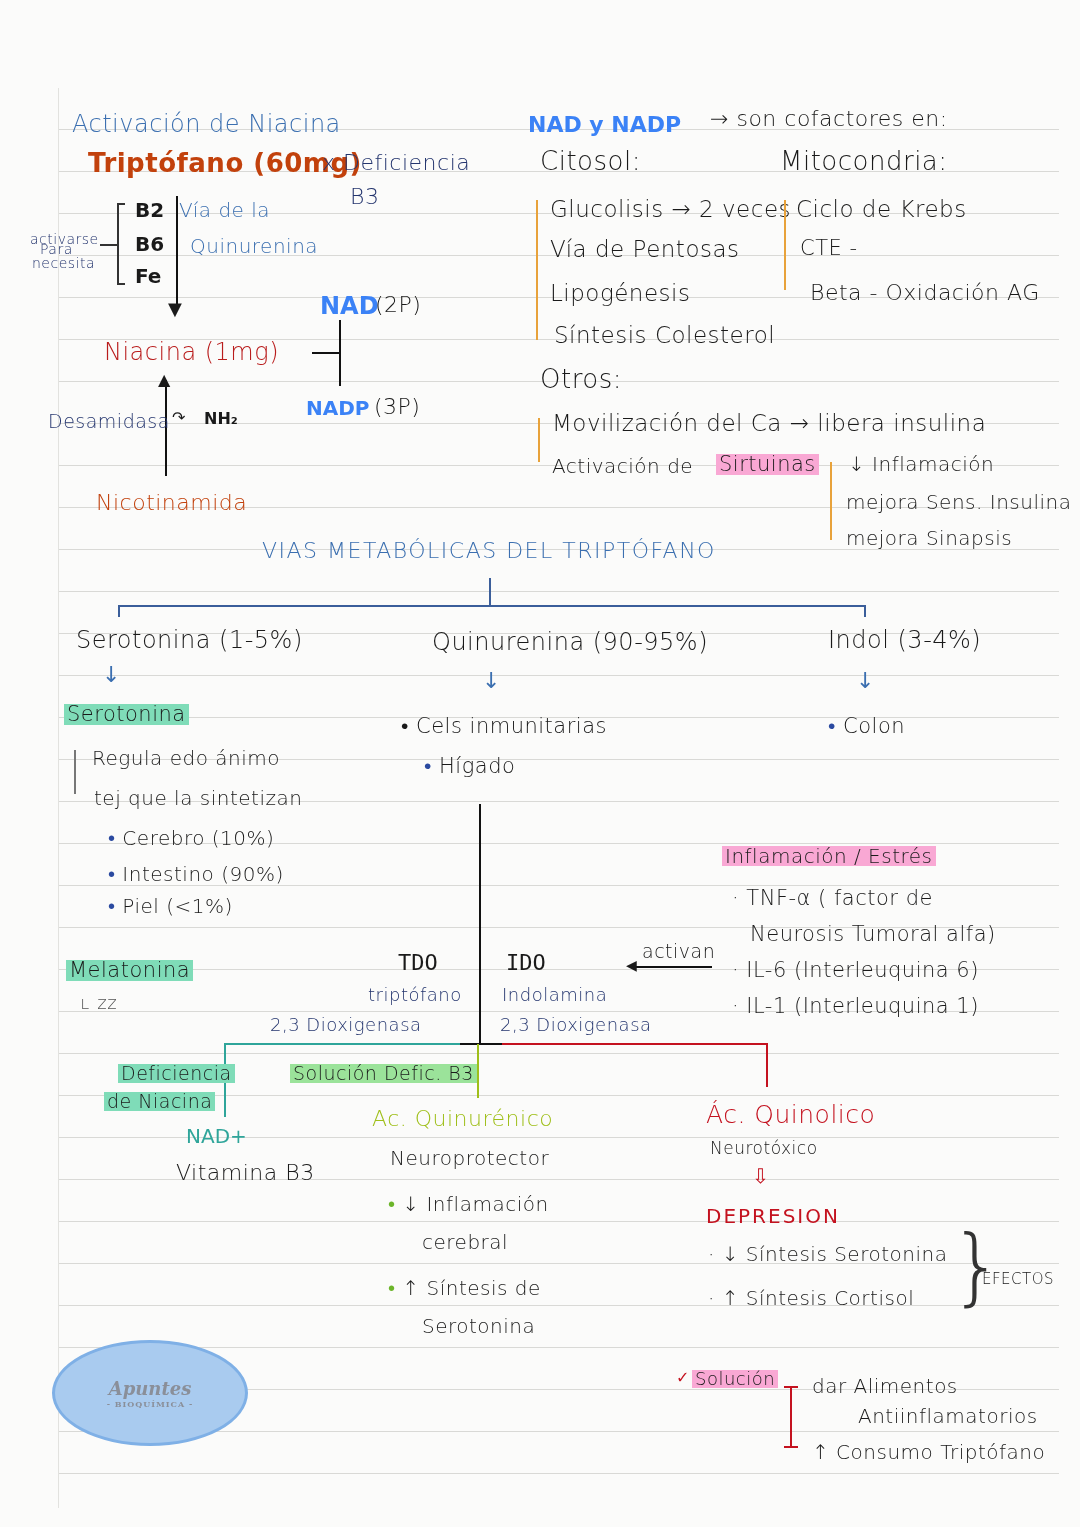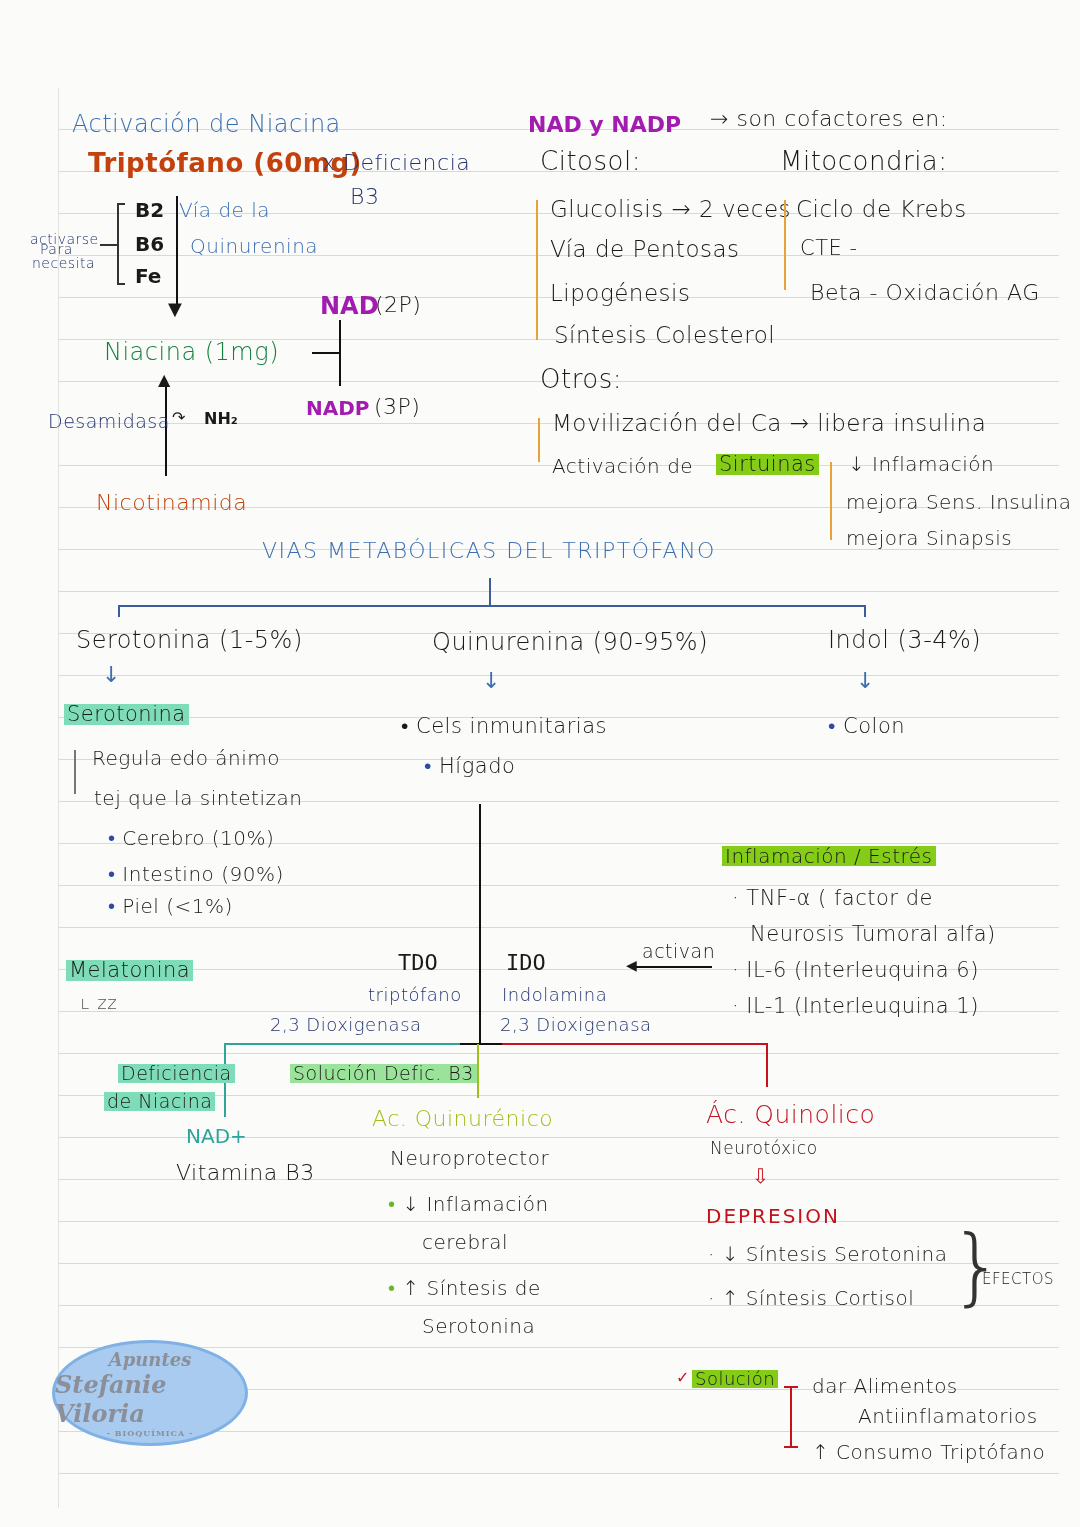--- a/index.html
+++ b/index.html
@@ -11,29 +11,29 @@
   }
   .paper {
     position: absolute; left: 58px; top: 88px; width: 1000px; height: 1420px;
     background-image: repeating-linear-gradient(to bottom, transparent 0, transparent 41px, #d9d9d6 41px, #d9d9d6 42px);
     border-left: 1px solid #e2e2df;
   }
   .t { position: absolute; white-space: nowrap; line-height: 1; }
   .hand { font-family: "DejaVu Sans", sans-serif; font-weight: 300; letter-spacing: 0.5px; }
   .blue { color: #3b6fb0; }
   .crimson { color: #c2410c; }
-  .orange { color: #a21caf; }
-  .amber { color: #15803d; }
+  .orange { color: #3b82f6; }
+  .amber { color: #b91c1c; }
   .red { color: #c4121f; }
   .lime { color: #9fbf1a; }
   .teal { color: #2fa59a; }
   .navy { color: #24356e; }
   .hl-green { background: #7fdcb8; padding: 0 3px; }
   .hl-lgreen { background: #9be39a; padding: 0 3px; }
-  .hl-yellow { background: #84cc16; padding: 0 3px; }
+  .hl-yellow { background: #f9a8d4; padding: 0 3px; }
   .line { position: absolute; background: #111; }
   .bracket-orange { position: absolute; border-left: 2px solid #e8a23a; }
   .watermark {
     position: absolute; left: 52px; top: 1340px; width: 190px; height: 100px;
     border-radius: 50%; background: #a9cbef; border: 3px solid #7fb0e6;
     display: flex; flex-direction: column; align-items: center; justify-content: center;
     color: #8a8f99; font-family: "DejaVu Serif", serif; font-weight: bold; font-style: italic;
   }
   .watermark .w1 { font-size: 18px; }
   .watermark .w2 { font-size: 24px; }
@@ -184,15 +184,14 @@
 <span class="t hand hl-yellow" style="left:692px;top:1370px;font-size:18px;">Solución</span>
 <div class="line" style="left:790px;top:1386px;width:2px;height:62px;background:#c4121f;"></div>
 <div class="line" style="left:784px;top:1386px;width:14px;height:2px;background:#c4121f;"></div>
 <div class="line" style="left:784px;top:1446px;width:14px;height:2px;background:#c4121f;"></div>
 <div class="t hand" style="left:812px;top:1376px;font-size:20px;">dar Alimentos</div>
 <div class="t hand" style="left:858px;top:1406px;font-size:20px;">Antiinflamatorios</div>
 <div class="t hand" style="left:812px;top:1442px;font-size:20px;">↑ Consumo Triptófano</div>
 
 <div class="watermark">
   <span class="w1">Apuntes</span>
-  <span class="w2">Stefanie Viloria</span>
   <span class="w3">- BIOQUÍMICA -</span>
 </div>
 
 </body></html>

